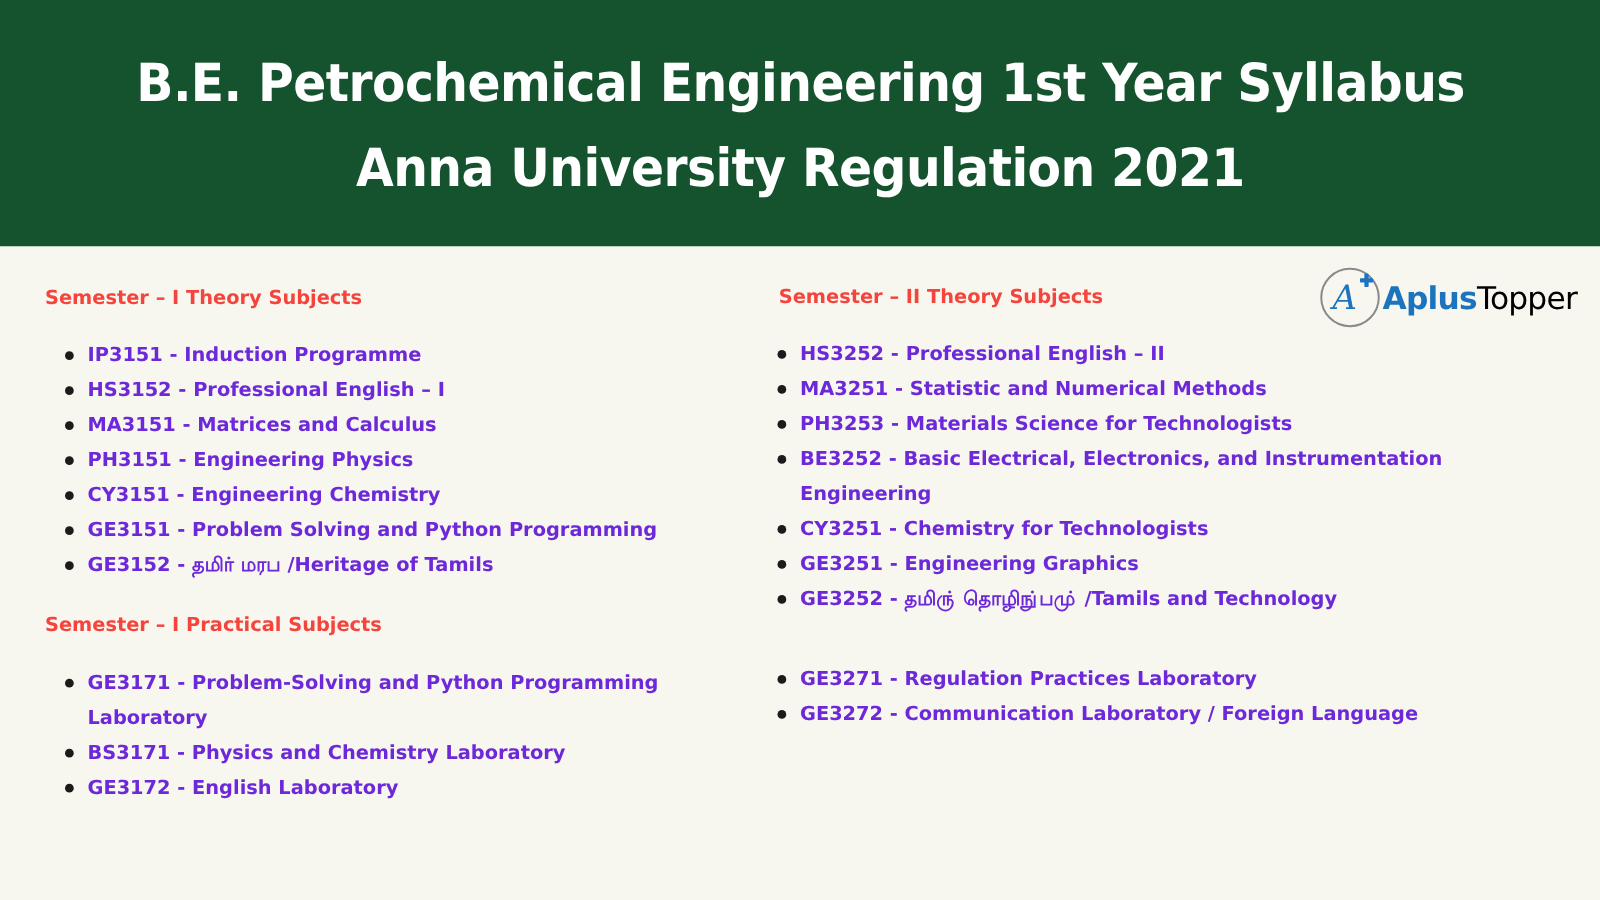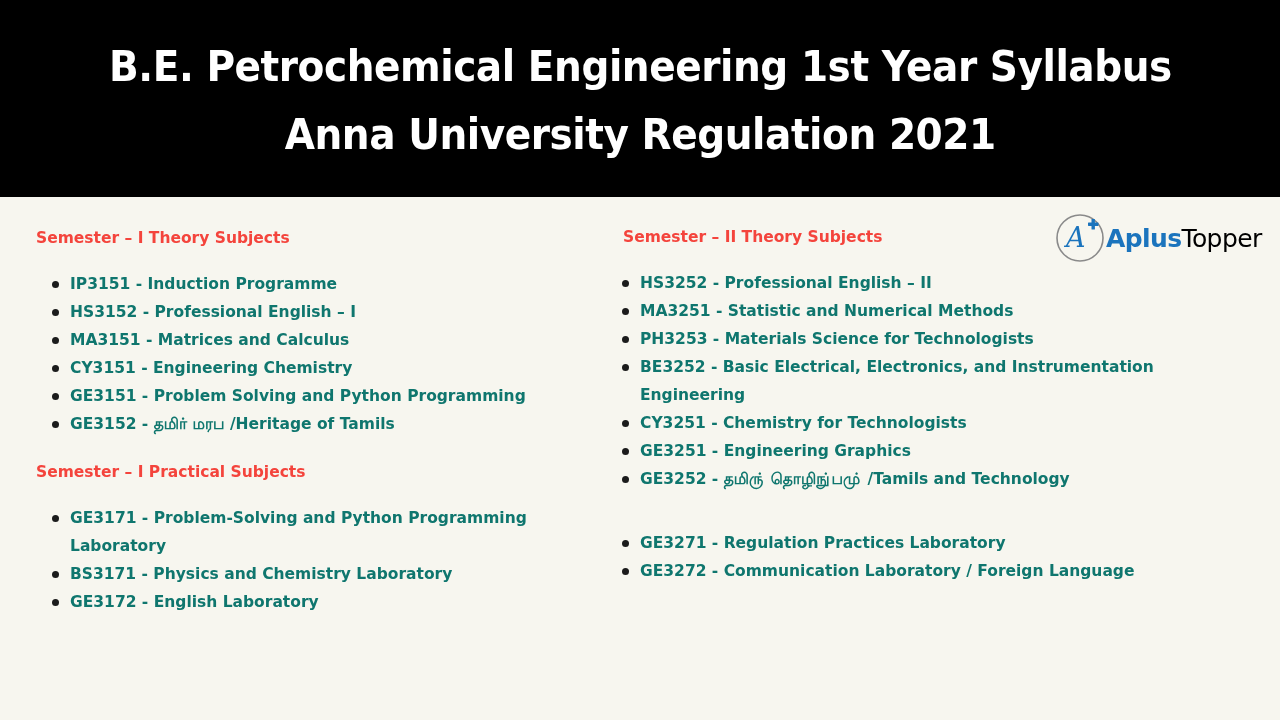--- a/index.html
+++ b/index.html
@@ -12,21 +12,21 @@
   #page {
     position:relative;
     width:1280px; height:720px;
     background:#f7f6ef;
   }
 
   
   .banner {
     position:absolute; left:0; top:0;
     width:1280px; height:197px;
-    background:#000000;
+    background:#14532d;
     display:flex; flex-direction:column;
     align-items:center; justify-content:center;
     padding-top:4px;
   }
   .banner-line {
     color:#ffffff;
     font-family:"DejaVu Sans", sans-serif;
     font-weight:bold;
     font-size:42px;
     line-height:68px;
@@ -58,21 +58,21 @@
     white-space:nowrap;
   }
   .col-right .section-title { margin-left:17px; }
 
   ul.subject-list {
     list-style:none;
     margin-top:22px;
   }
   ul.subject-list li {
     position:relative;
-    color:#0f766e;
+    color:#6d28d9;
     font-family:"DejaVu Sans", sans-serif;
     font-weight:bold;
     font-size:15.5px;
     line-height:28px;
     padding-left:34px;
   }
   ul.subject-list li::before {
     content:"";
     position:absolute;
     left:16px; top:11px;
@@ -123,20 +123,21 @@
   </div>
 
   <div class="content">
 
     <div class="col col-left">
       <div class="section-title">Semester – I Theory Subjects</div>
       <ul class="subject-list">
           <li>IP3151 - Induction Programme</li>
           <li>HS3152 - Professional English – I</li>
           <li>MA3151 - Matrices and Calculus</li>
+          <li>PH3151 - Engineering Physics</li>
           <li>CY3151 - Engineering Chemistry</li>
           <li>GE3151 - Problem Solving and Python Programming</li>
           <li>GE3152 - தமிர் மரப /Heritage of Tamils</li>
         </ul>
 
       <div class="gap-practical-left"></div>
 
       <div class="section-title">Semester – I Practical Subjects</div>
       <ul class="subject-list">
           <li>GE3171 - Problem-Solving and Python Programming Laboratory</li>

